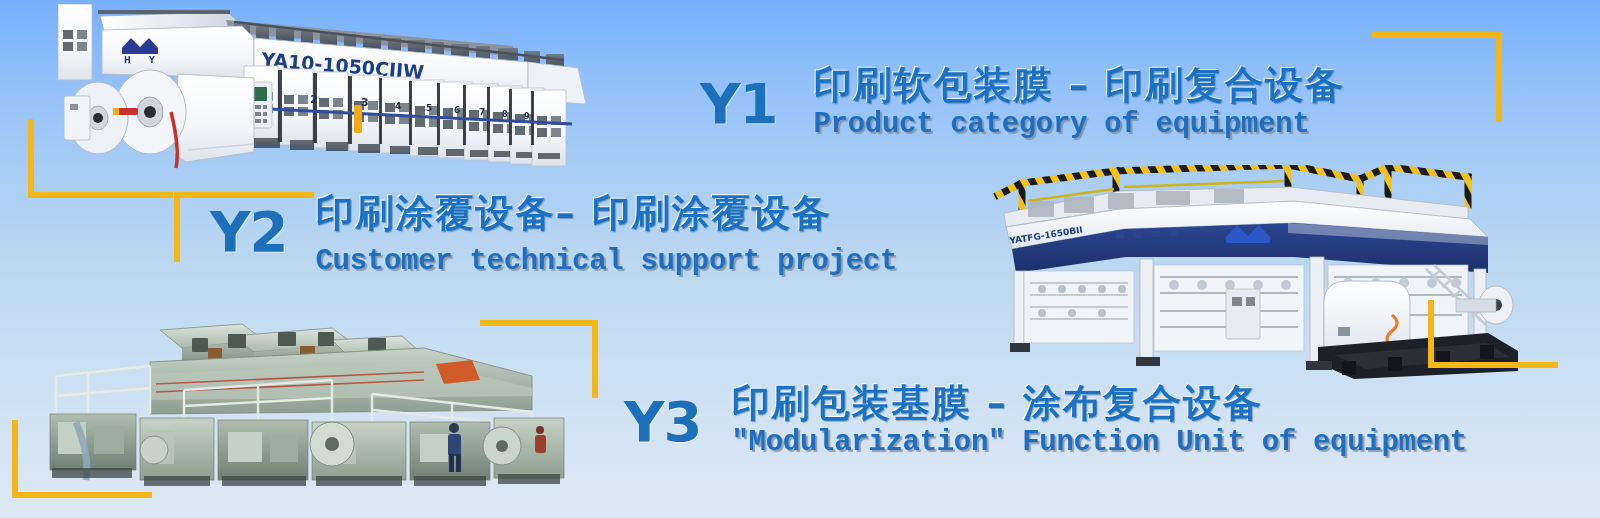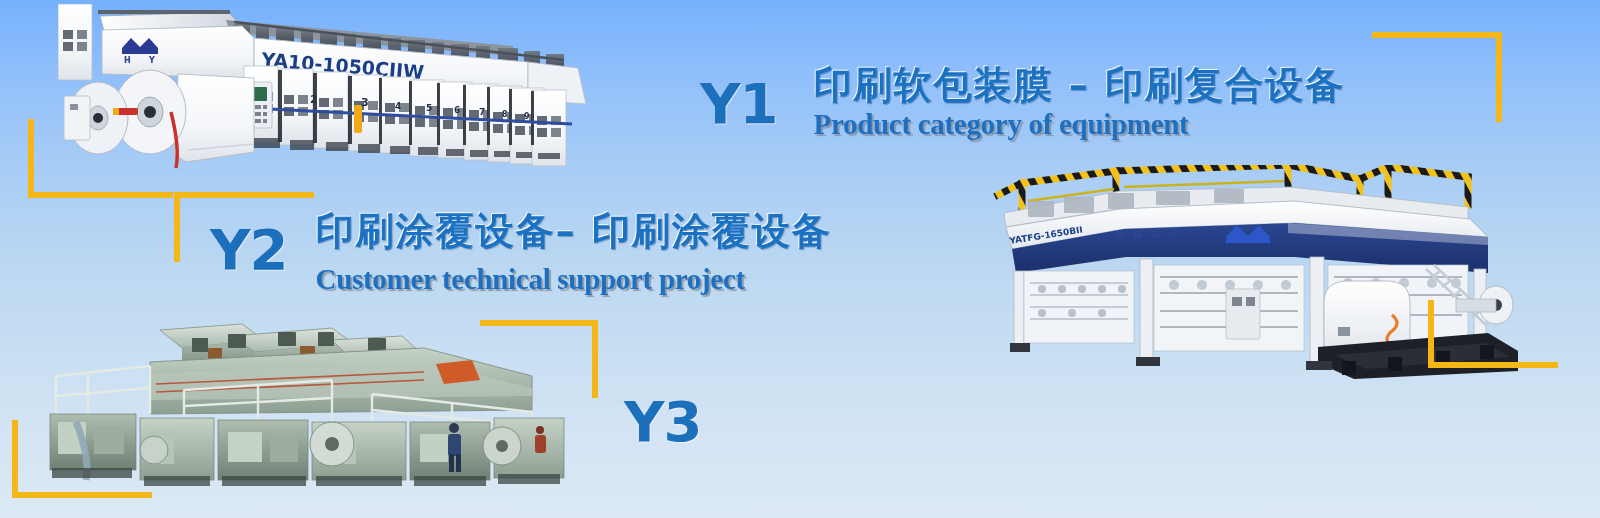--- a/index.html
+++ b/index.html
@@ -53,21 +53,21 @@
     font-size: 38px;
     line-height: 1.12;
     color: #1C72C2;
     letter-spacing: 2px;
     white-space: nowrap;
     text-shadow:
        -1px -1px 0 rgba(255,255,255,0.85),
         1px  1px 1px rgba(40,80,130,0.45);
   }
   .en {
-    font-family: Liberation Serif, serif;
+    font-family: Liberation Mono, monospace;
     font-weight: bold;
     font-size: 29px;
     line-height: 1.1;
     color: #1F6FC0;
     letter-spacing: -0.3px;
     white-space: nowrap;
     text-shadow: 2px 2px 1px rgba(125,135,148,0.75);
   }
 
   
@@ -537,25 +537,29 @@
   </div>
 
   <div class="txtblock" style="left:700px; top:64px;">
     <span class="ycode">Y1</span>
     <div class="lines" style="margin-left:36px;">
       <span class="cn">印刷软包装膜 – 印刷复合设备</span>
       <span class="en" style="margin-top:2px;">Product category of equipment</span>
     </div>
   </div>
 
-  <div class="txtblock" style="left:210px; top:210px;">
+  <div class="txtblock" style="left:210px; top:192px;">
     <span class="ycode">Y2</span>
     <div class="lines" style="margin-left:28px;">
       <span class="cn">印刷涂覆设备– 印刷涂覆设备</span>
       <span class="en" style="margin-top:11px;">Customer technical support project</span>
     </div>
   </div>
 
   <div class="txtblock" style="left:624px; top:382px;">
     <span class="ycode">Y3</span>
+    <div class="lines" style="margin-left:30px;">
+      <span class="cn">印刷包装基膜 –  涂布复合设备</span>
+      <span class="en" style="margin-top:2px;">"Modularization" Function Unit of equipment</span>
+    </div>
   </div>
 
 </div>
 
 </body></html>

